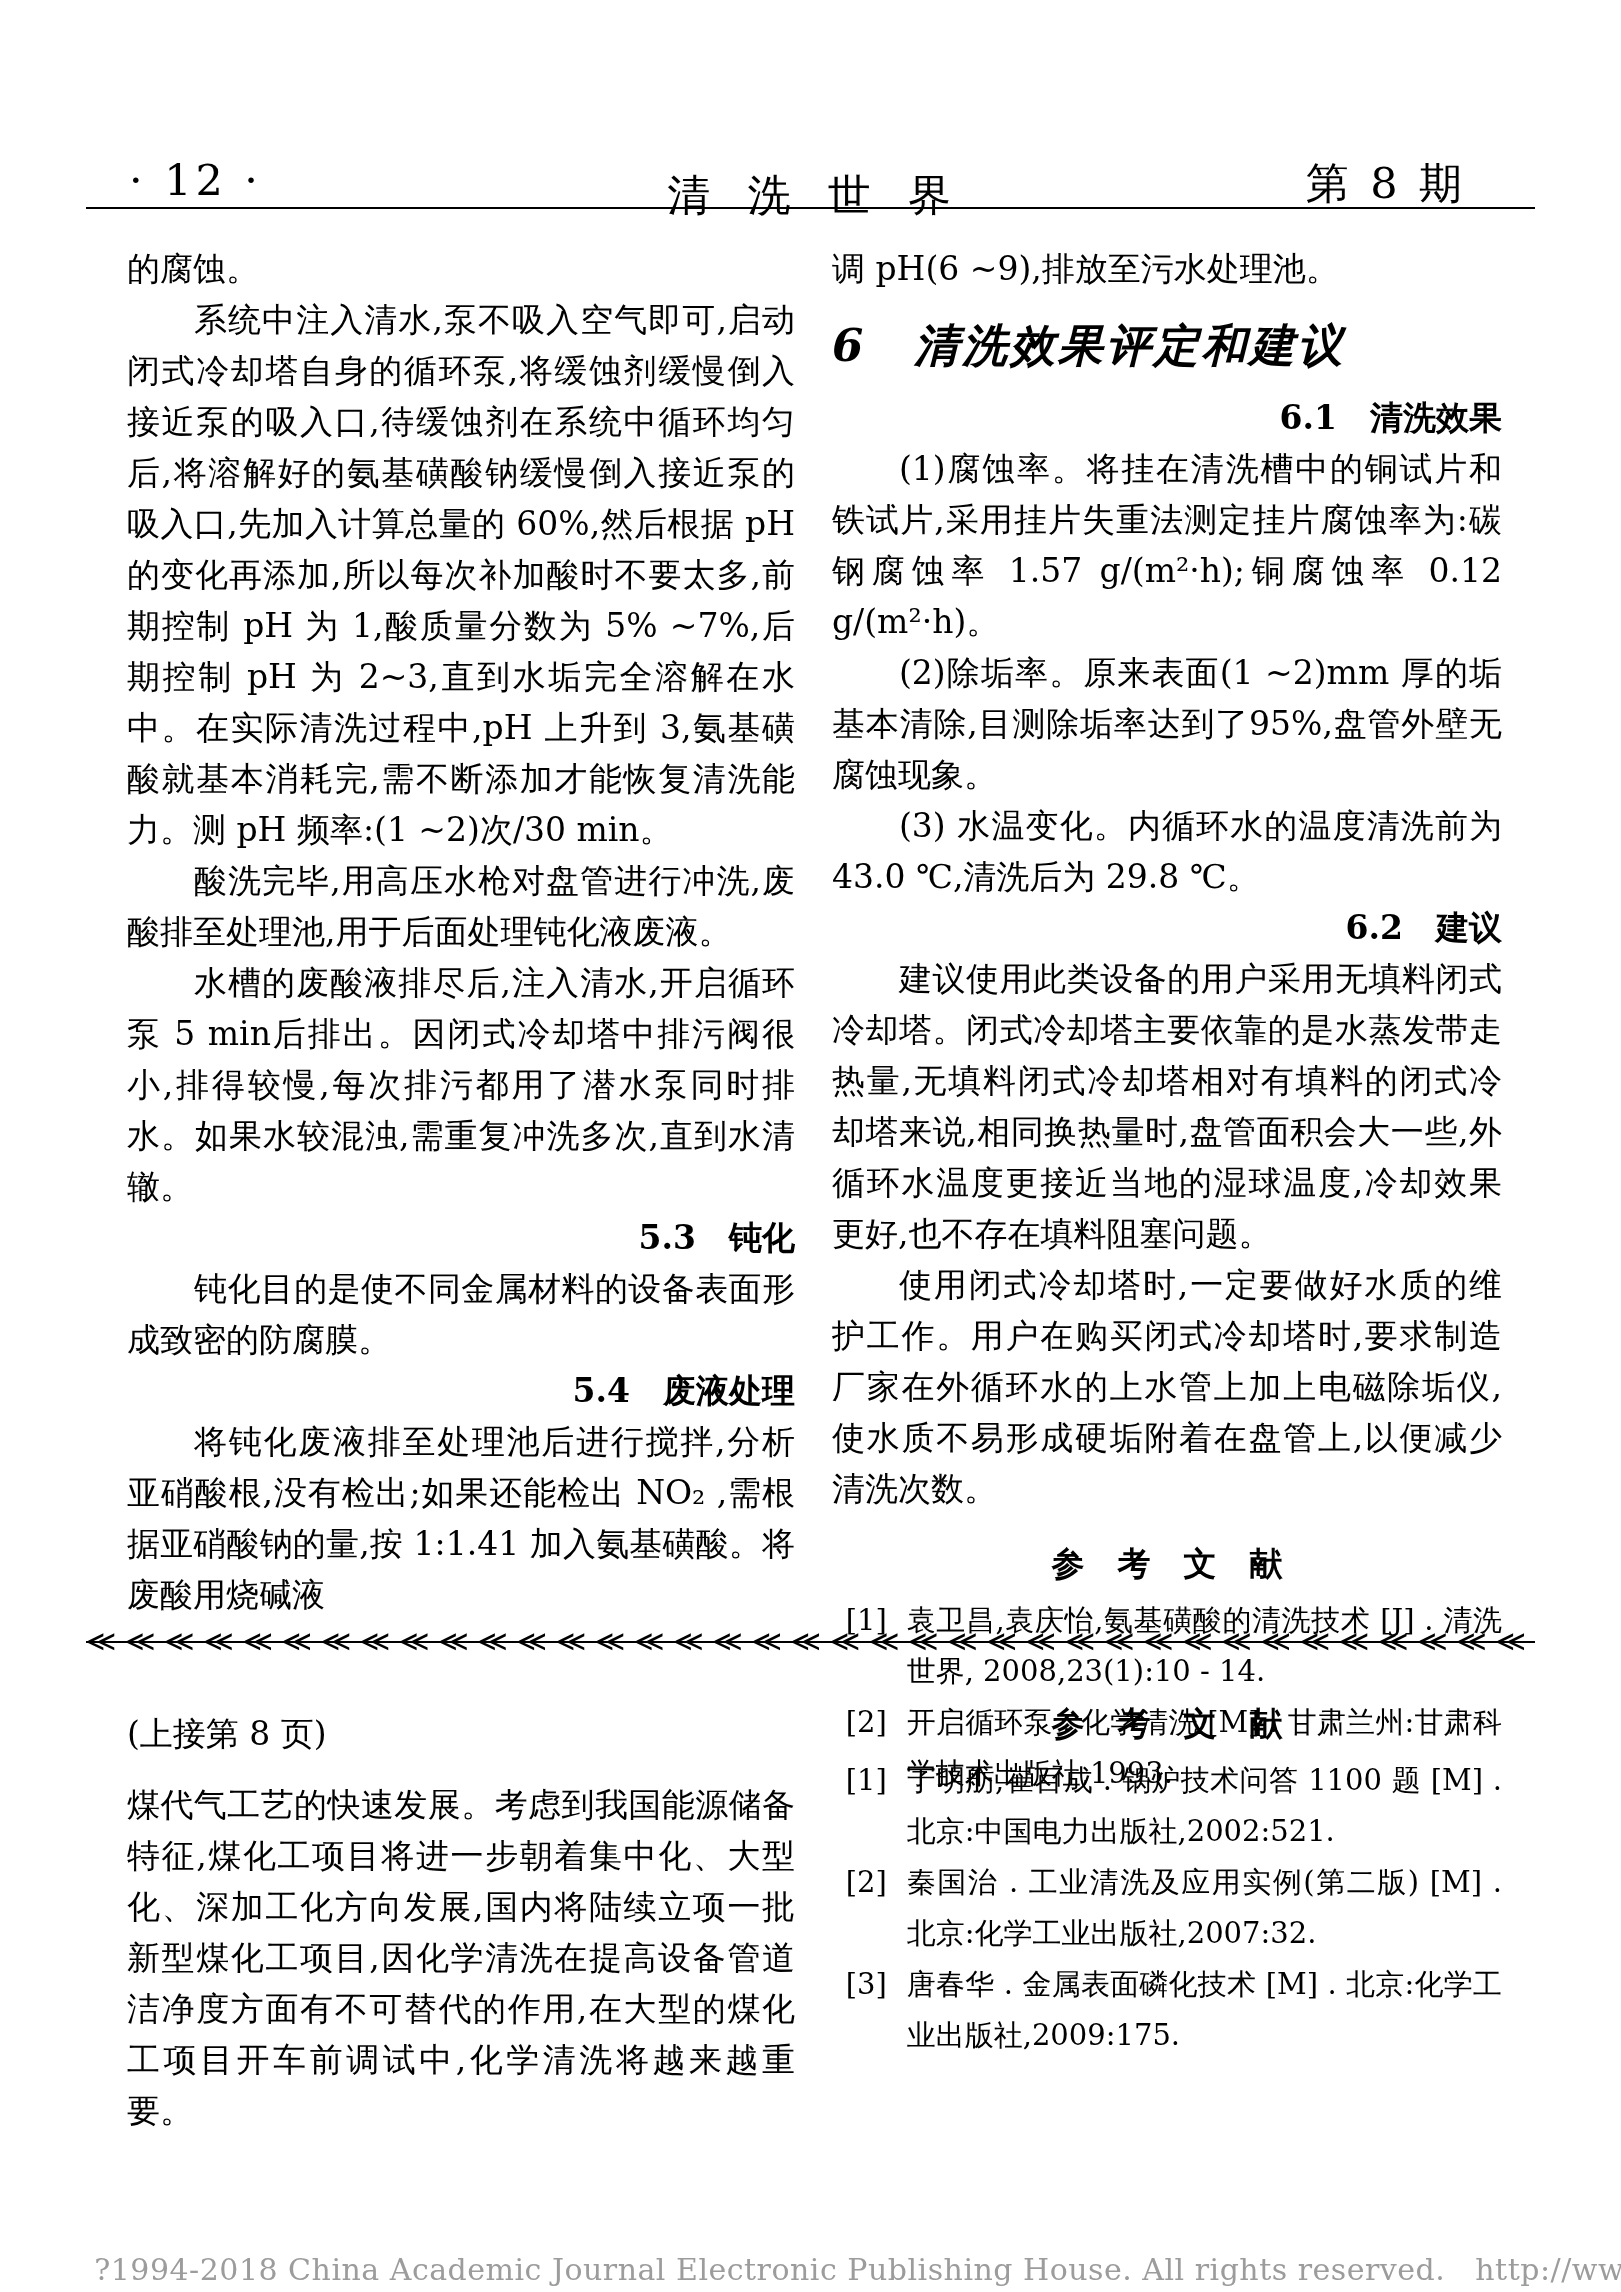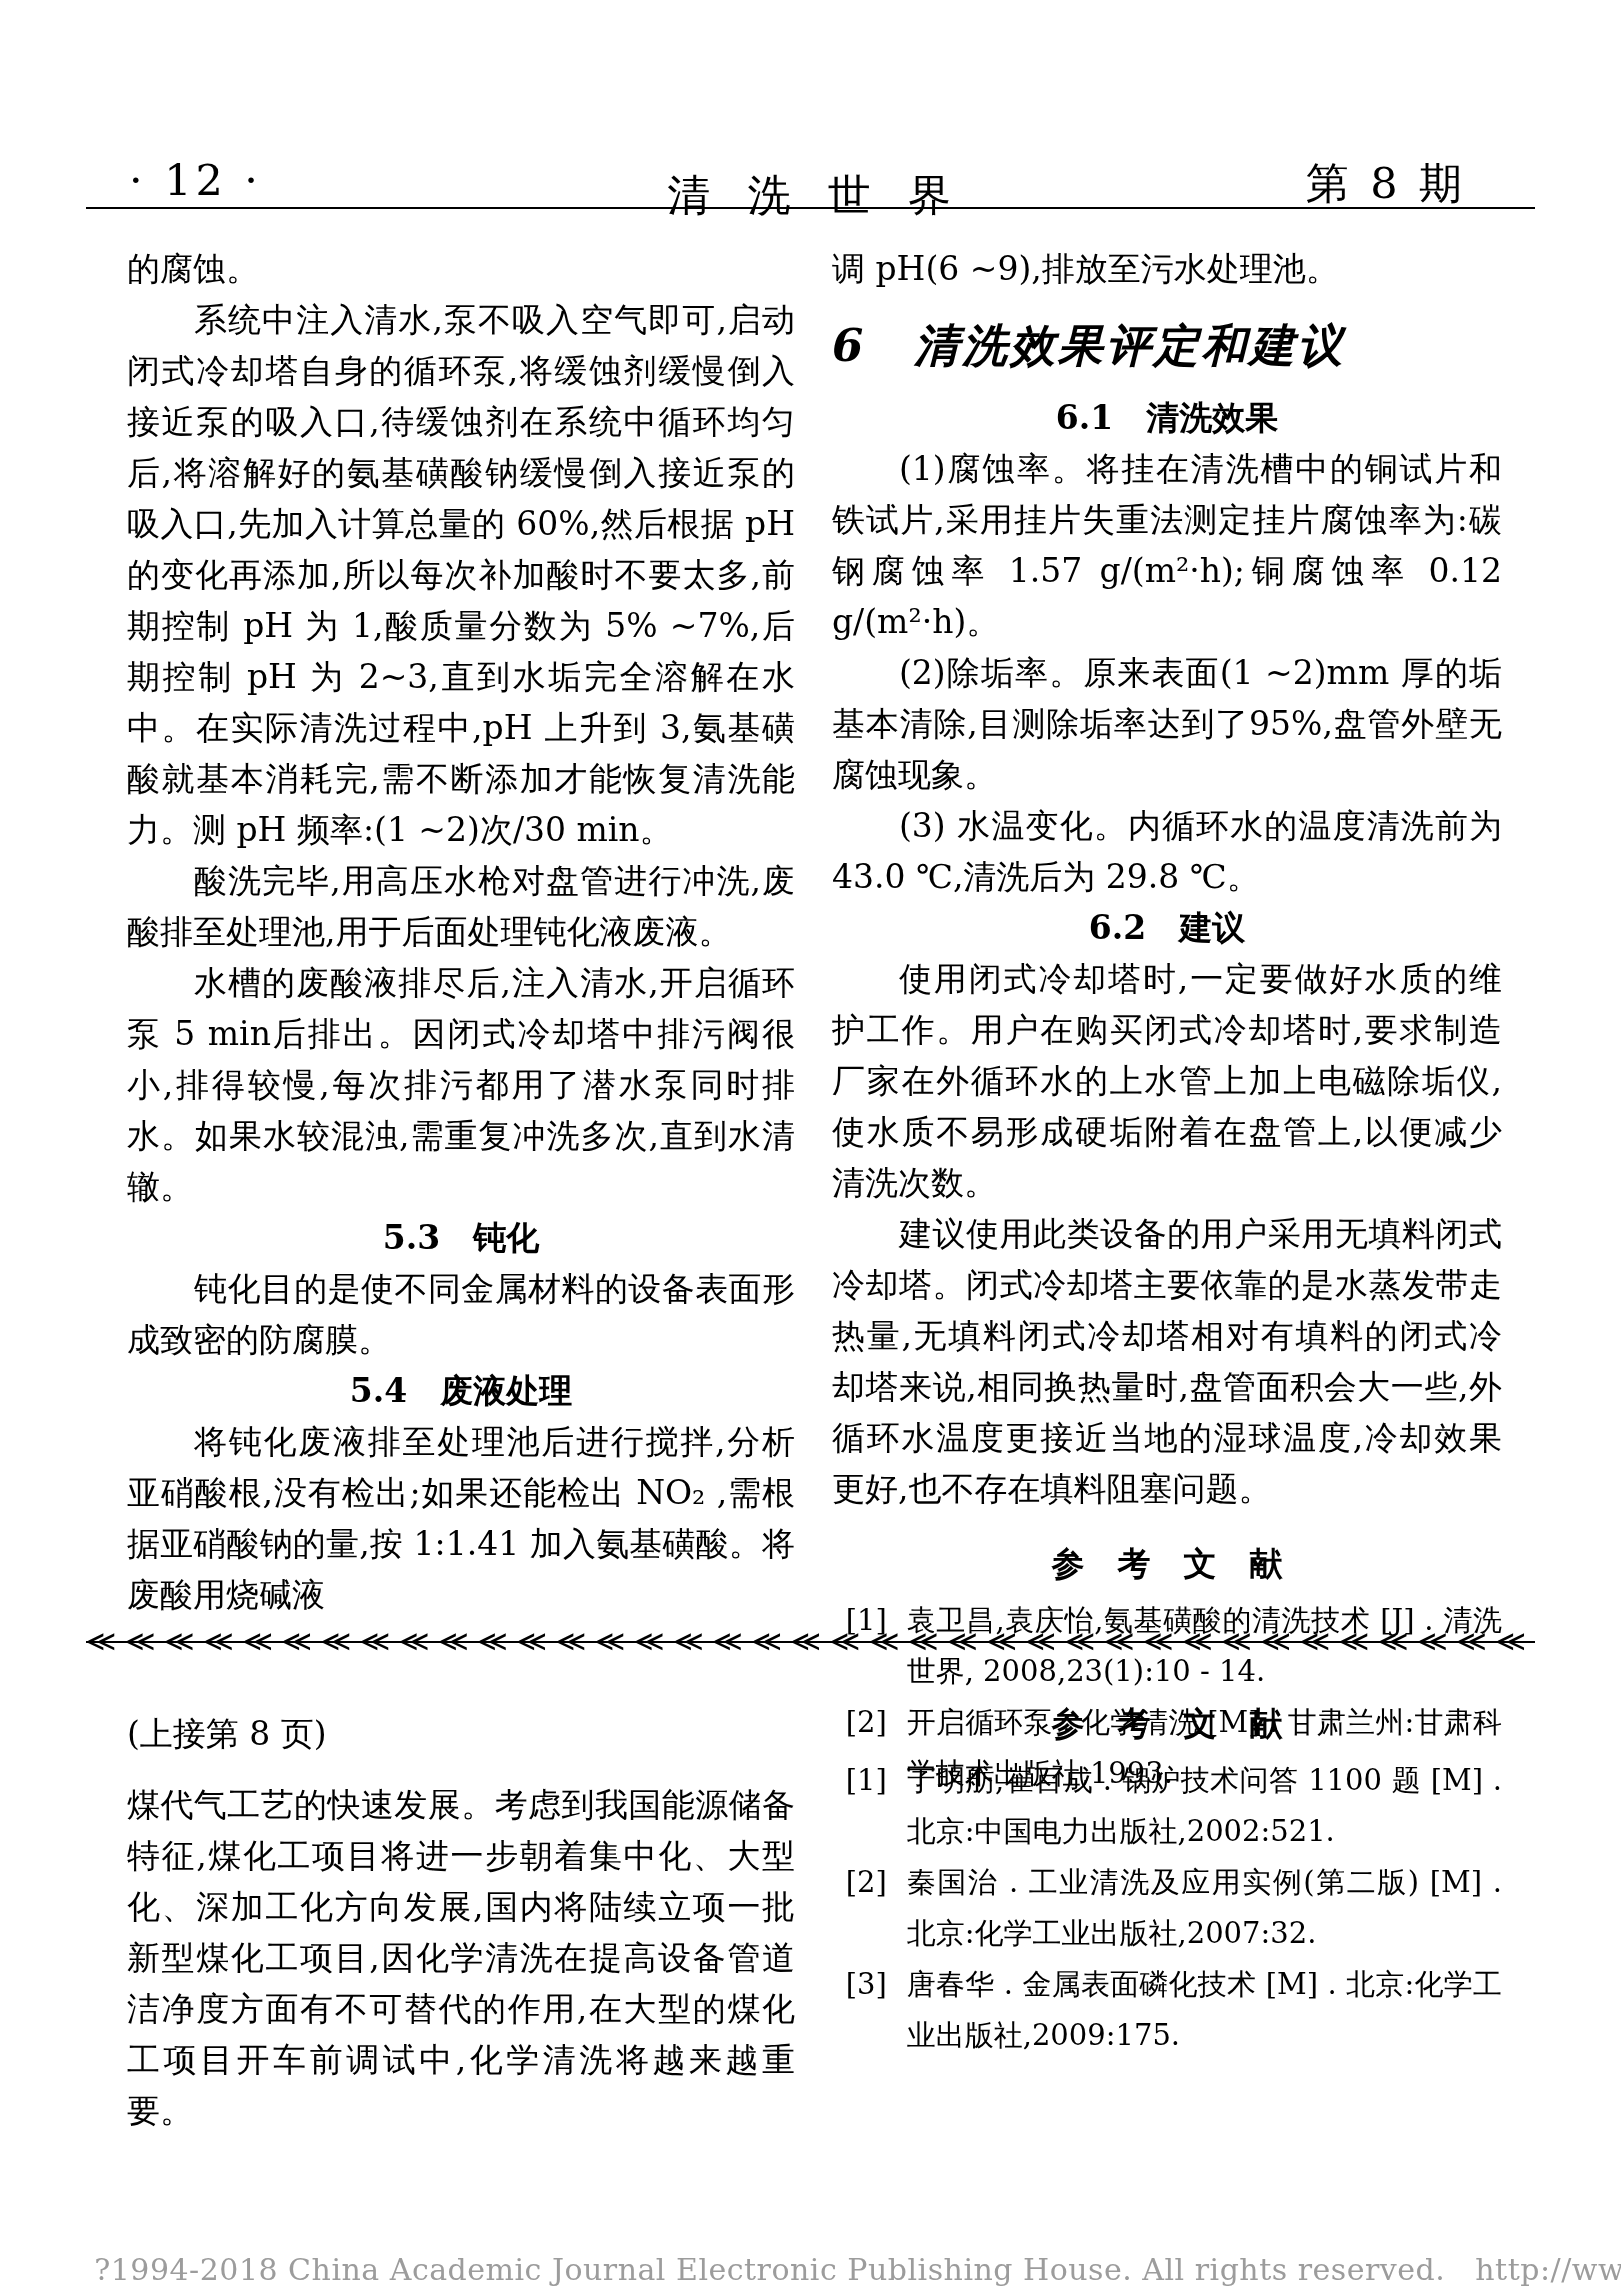--- a/index.html
+++ b/index.html
@@ -21,21 +21,21 @@
   
   .columns { position:absolute; top:223px; left:127px; width:1376px; display:flex; }
   .col-left  { width:668px; }
   .col-right { width:670px; margin-left:37px; }
 
   .para, .para-noindent, .h-sub {
     font-size:33px; line-height:51px; text-align:justify;
   }
   .para { text-indent:67px; }
   .para-noindent { text-indent:0;margin-top:20px; }
-  .h-sub { font-weight:bold; text-align:center; }
+  .h-sub { font-weight:bold; text-align:right; }
   .h-big {
     font-size:45px; line-height:59px; font-weight:bold;
     margin:21.6px 0 17.6px 0; letter-spacing:2.9px; text-align:left;font-style:italic;
   }
   .ref-heading {
     font-size:33px; line-height:51px; font-weight:bold;
     text-align:center; margin-top:23.5px; margin-bottom:5.9px;
   }
   .ref-item {
     position:relative; margin-left:13.7px; padding-left:61px;
@@ -86,22 +86,22 @@
         <div class="para">将钝化废液排至处理池后进行搅拌,分析亚硝酸根,没有检出;如果还能检出 NO₂ ,需根据亚硝酸钠的量,按 1:1.41 加入氨基磺酸。将废酸用烧碱液</div>
       </div>
     <div class="col-right">
         <div class="para-noindent">调 pH(6 ~9),排放至污水处理池。</div>
         <div class="h-big">6　清洗效果评定和建议</div>
         <div class="h-sub">6.1　清洗效果</div>
         <div class="para">(1)腐蚀率。将挂在清洗槽中的铜试片和铁试片,采用挂片失重法测定挂片腐蚀率为:碳钢腐蚀率 1.57 g/(m²·h);铜腐蚀率 0.12 g/(m²·h)。</div>
         <div class="para">(2)除垢率。原来表面(1 ~2)mm 厚的垢基本清除,目测除垢率达到了95%,盘管外壁无腐蚀现象。</div>
         <div class="para">(3) 水温变化。内循环水的温度清洗前为 43.0 ℃,清洗后为 29.8 ℃。</div>
         <div class="h-sub">6.2　建议</div>
+        <div class="para">建议使用此类设备的用户采用无填料闭式冷却塔。闭式冷却塔主要依靠的是水蒸发带走热量,无填料闭式冷却塔相对有填料的闭式冷却塔来说,相同换热量时,盘管面积会大一些,外循环水温度更接近当地的湿球温度,冷却效果更好,也不存在填料阻塞问题。</div>
         <div class="para">使用闭式冷却塔时,一定要做好水质的维护工作。用户在购买闭式冷却塔时,要求制造厂家在外循环水的上水管上加上电磁除垢仪,使水质不易形成硬垢附着在盘管上,以便减少清洗次数。</div>
-        <div class="para">建议使用此类设备的用户采用无填料闭式冷却塔。闭式冷却塔主要依靠的是水蒸发带走热量,无填料闭式冷却塔相对有填料的闭式冷却塔来说,相同换热量时,盘管面积会大一些,外循环水温度更接近当地的湿球温度,冷却效果更好,也不存在填料阻塞问题。</div>
         <div class="ref-heading">参　考　文　献</div>
         <div class="ref-item"><span class="ref-marker">[1]</span><span>袁卫昌,袁庆怡,氨基磺酸的清洗技术 [J] . 清洗世界, 2008,23(1):10 - 14.</span></div>
         <div class="ref-item"><span class="ref-marker">[2]</span><span>开启循环泵 . 化学清洗 [M] . 甘肃兰州:甘肃科学技术出版社,1993.</span></div>
       </div>
   </div>
 
   <div class="divider">
     <div class="divider-line"></div>
     <div class="divider-glyphs">≪≪≪≪≪≪≪≪≪≪≪≪≪≪≪≪≪≪≪≪≪≪≪≪≪≪≪≪≪≪≪≪≪≪≪≪≪≪≪≪≪≪≪≪≪≪≪≪≪≪≪≪≪≪≪≪≪≪≪≪≪≪≪≪≪≪≪≪≪≪≪≪≪≪≪≪≪≪</div>
   </div>

